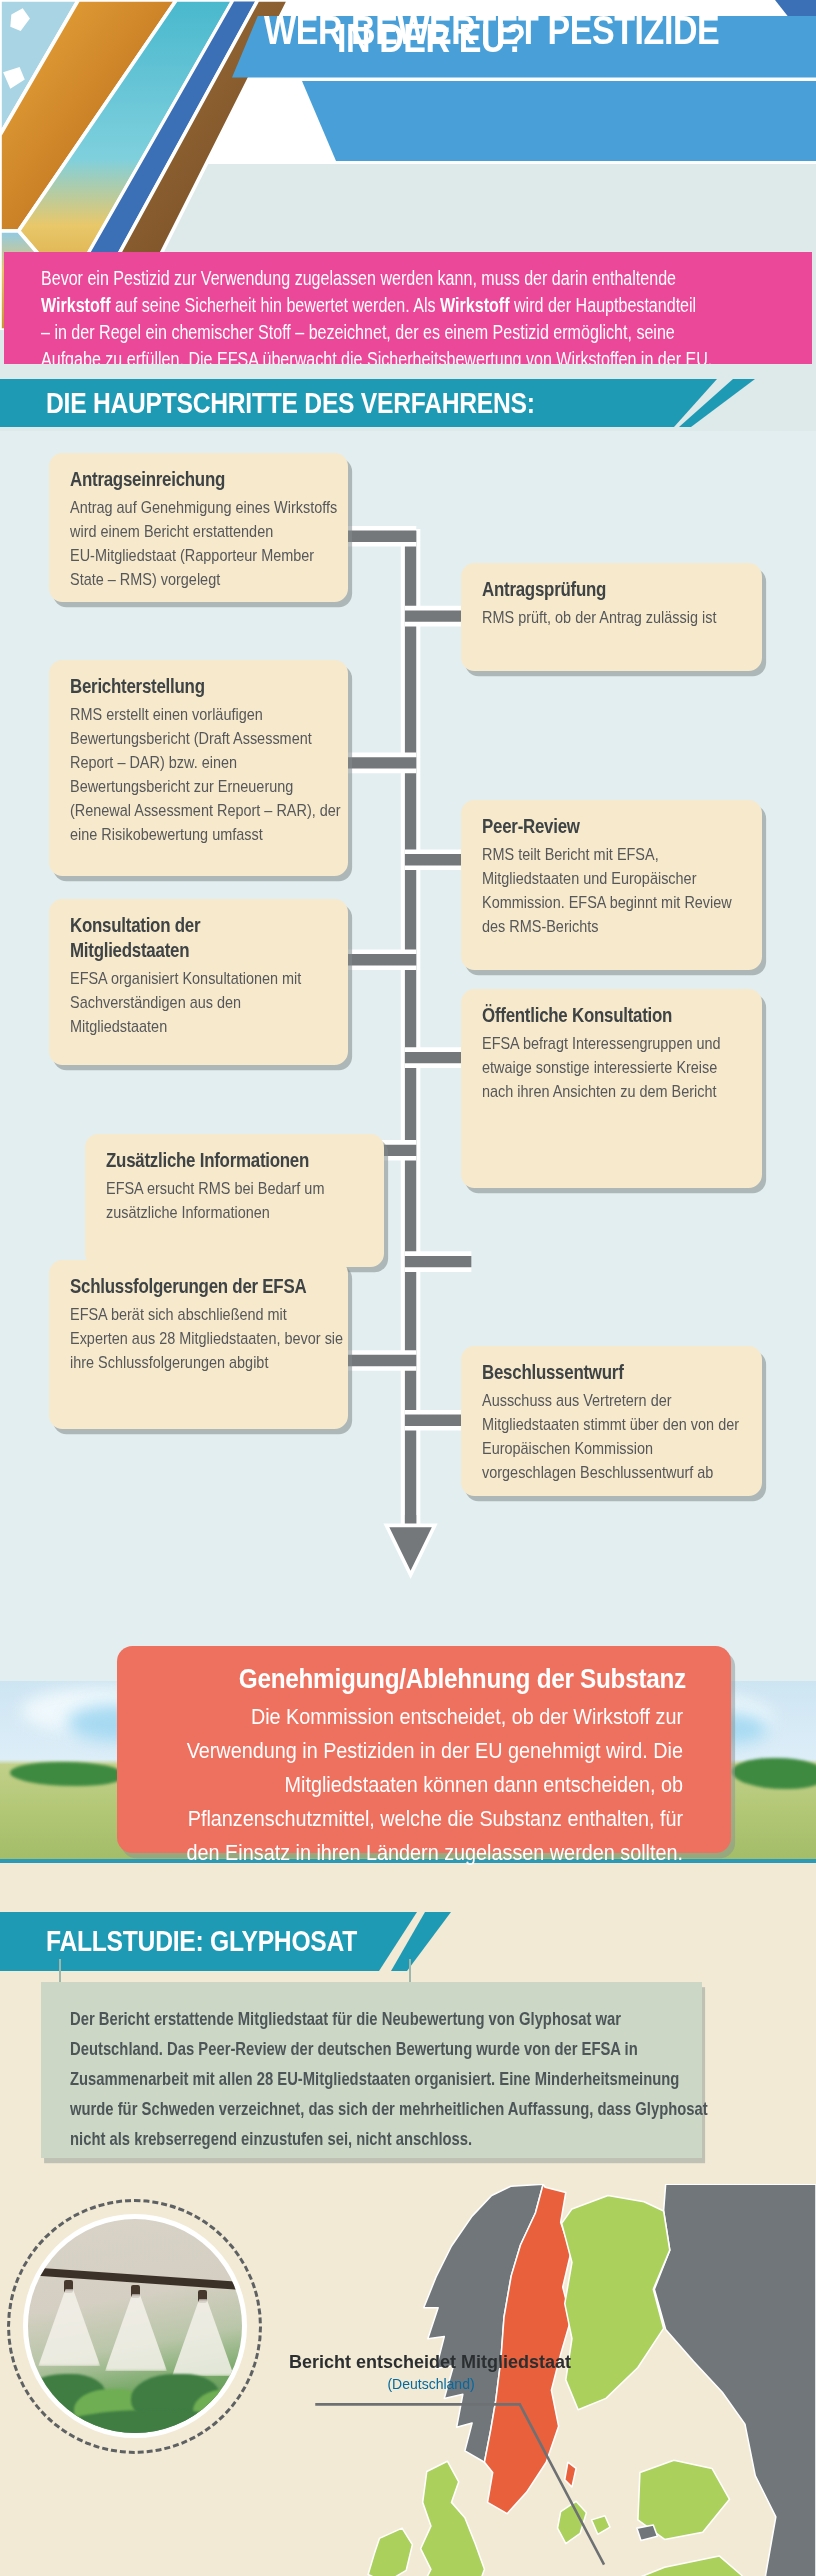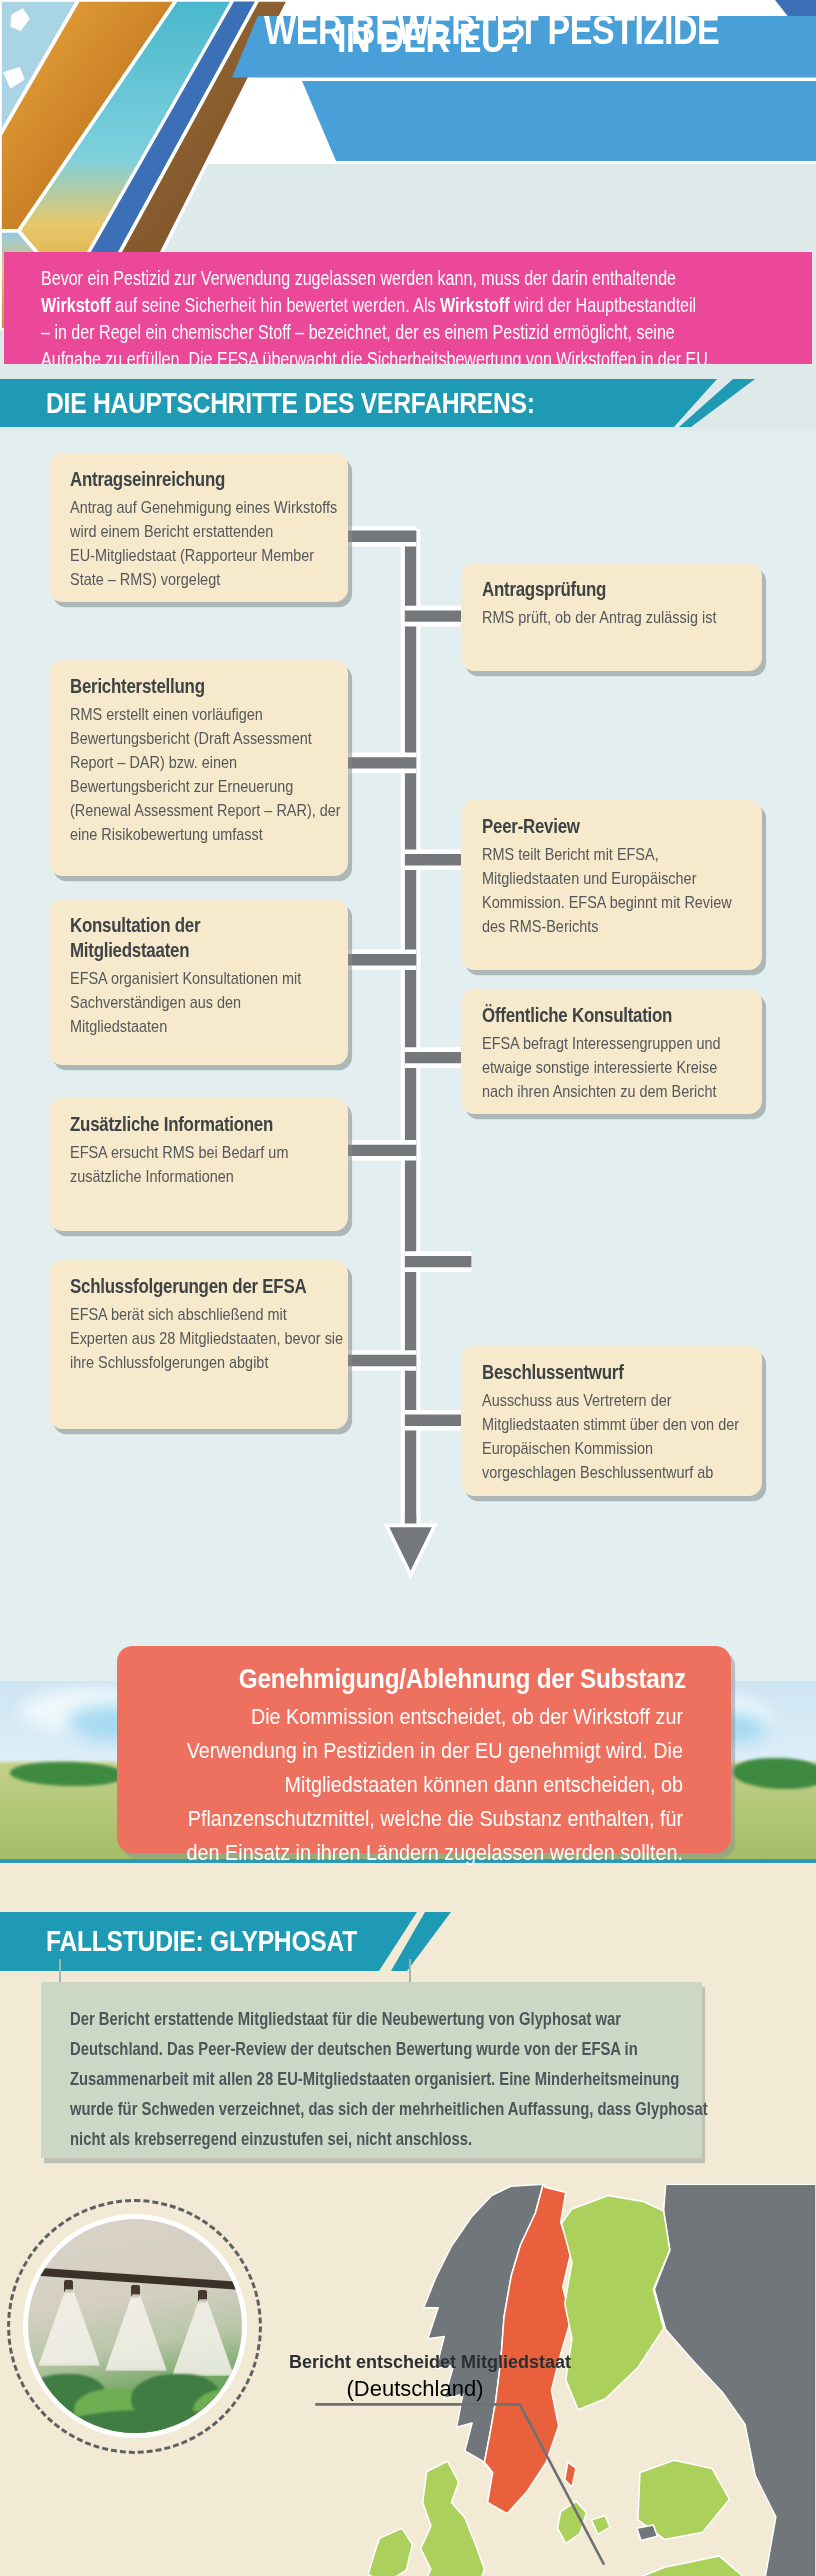--- a/index.html
+++ b/index.html
@@ -43,24 +43,24 @@
   .tt1{left:46px;top:387px;} .tt2{left:46px;top:1925px;}
   
   .box{position:absolute;background:#f7e9cc;border-radius:13.4px;overflow:hidden;
      box-shadow:4.1px 5.2px 0 rgba(130,138,138,.55);box-sizing:border-box;padding:14.4px 20.6px;}
   .box h3{margin:0 0 4.1px;font-size:20.6px;font-weight:bold;color:#3e4345;line-height:1.2;
      white-space:pre;transform:scaleX(.82);transform-origin:0 0;letter-spacing:-0.3px;}
   .box p{margin:0;font-size:17px;color:#55575a;line-height:24px;white-space:pre;
      transform:scaleX(.85);transform-origin:0 0;}
   .colL{left:49px;width:299px;} .colR{left:461px;width:301px;}
   .l1{top:453px;height:149px;} .l2{top:660px;height:216px;}
-  .l3{top:899px;height:166px;} .l4{top:1098px;height:133px;}
+  .l3{top:899px;height:166px;} .l4{top:1134px;height:133px;margin-left:36px;}
   .l5{top:1260px;height:169px;}
   .r1{top:563px;height:108px;} .r2{top:800px;height:170px;}
-  .r3{top:989px;height:125px;} .r4{top:1198px;height:135px;}
+  .r3{top:989px;height:199px;} .r4{top:1198px;height:135px;}
   .r5{top:1346px;height:150px;}
   
   .outcome{left:117px;top:1646px;width:614px;height:207px;background:#ee7160;
      border-radius:15.5px;box-shadow:4.1px 5.2px 0 rgba(140,146,146,.5);
      box-sizing:border-box;padding:17.5px 20.6px;text-align:right;z-index:4;}
   .outcome h2{margin:0 0 5.2px;color:#fff;font-size:27px;font-weight:bold;white-space:pre;
      display:inline-block;transform:scaleX(.9);letter-spacing:-0.3px;}
   .outcome p{margin:0;color:#fff;font-size:22px;line-height:34px;white-space:pre;
      display:inline-block;transform:scaleX(.9);}
   
@@ -85,21 +85,21 @@
      background:linear-gradient(170deg,#d9d3c8 0%,#d4cfc2 38%,#b9c6a8 58%,#74a765 76%,#45824a 100%);}
   .boom{position:absolute;left:-10.3px;top:56px;width:247px;height:8.2px;background:#3c3129;
      transform:rotate(4deg);}
   .nozzle{position:absolute;width:9.3px;height:13.4px;background:#46382d;border-radius:2.1px;}
   .cone{position:absolute;width:62px;height:77px;background:#f4f1ea;opacity:.85;
      clip-path:polygon(44% 0,56% 0,100% 100%,0 100%);filter:blur(1.5px);}
   .leaf{position:absolute;background:#3f7d43;border-radius:50% 40% 55% 45%;filter:blur(1px);}
   .leaf.lt{background:#6fae52;}
   .map-label-1{left:289px;top:2352px;width:258px;text-align:center;color:#2b2f31;
      font-size:18px;font-weight:bold;white-space:pre;}
-  .map-label-2{left:286px;top:2376px;width:258px;text-align:center;color:#000000;font-size:22px;}
+  .map-label-2{left:302px;top:2376px;width:258px;text-align:center;color:#0369a1;font-size:14px;}
   .leg-div{left:190px;top:2632px;height:160px;width:0;border-left:3.1px dashed #8e9294;}
   svg{display:block;}
 </style>
 </head>
 <body>
 
 <div class="page">
 
   <div class="abs bg-white"></div>
   <div class="abs bg-band1"></div>

